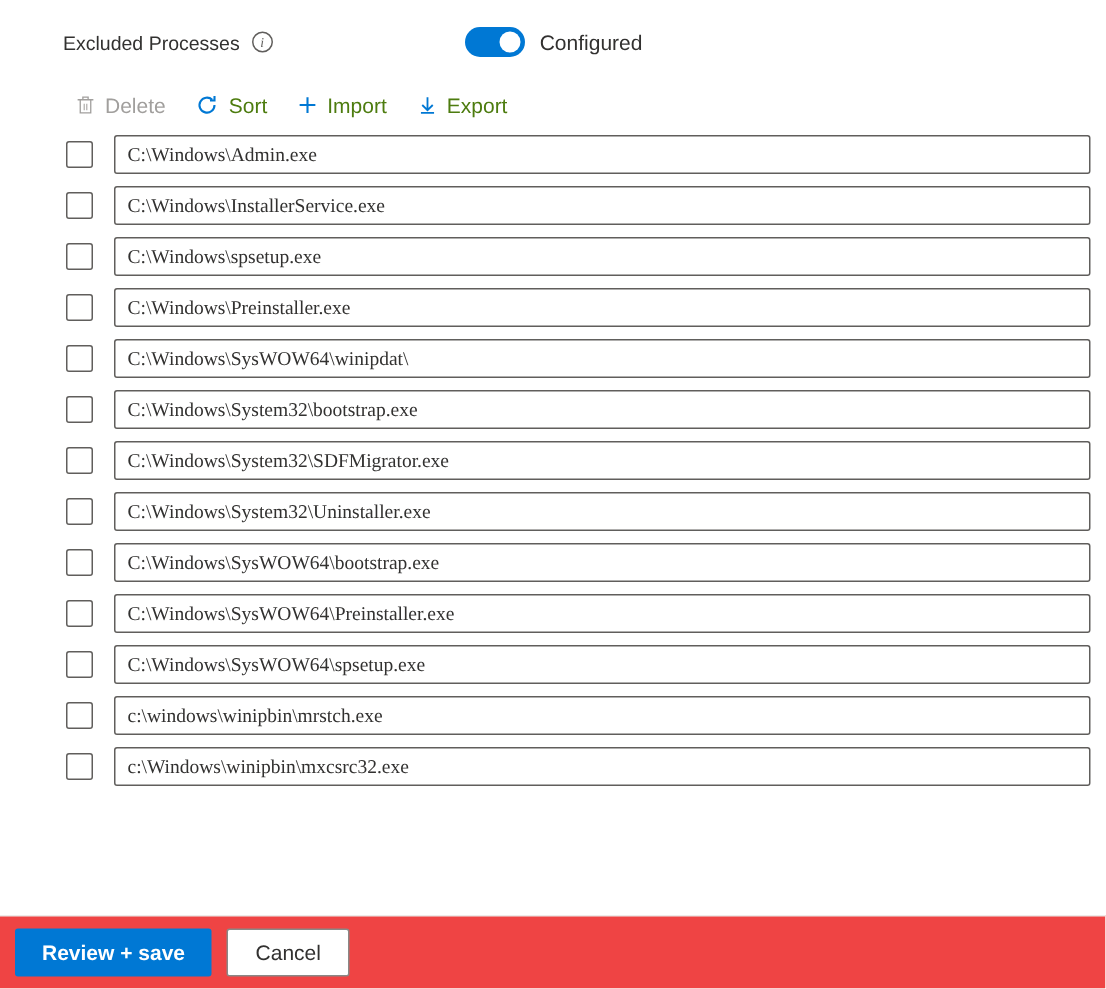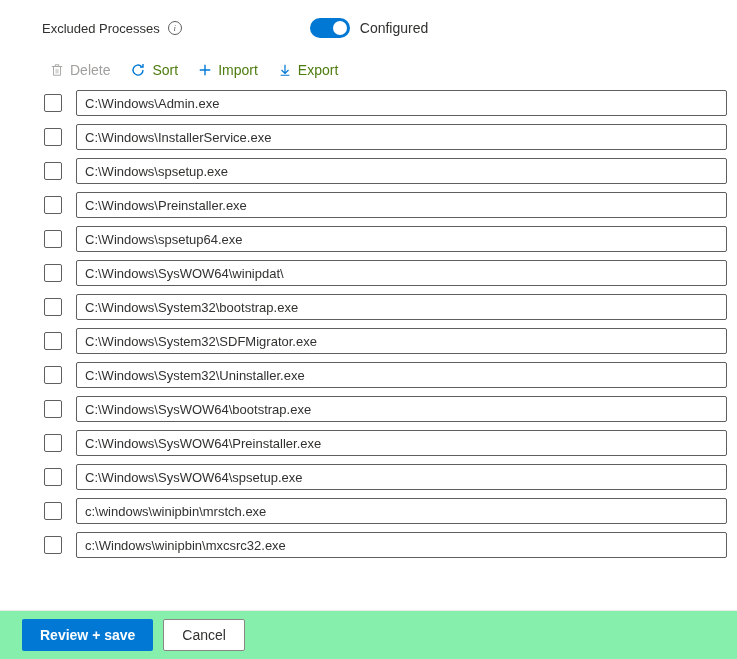--- a/index.html
+++ b/index.html
@@ -75,20 +75,21 @@
   }
   .tb-item.disabled { color: #a19f9d; cursor: default; }
   .tb-item.active   { color: #4d7c0f; }
   .tb-item .icon { display: inline-flex; }
 
   
   .list {
     padding: 0 10px 0 44px;
     overflow-y: auto;
     max-height: 520px;
+    font-family: Liberation Serif, serif;
   }
   .row {
     display: flex;
     align-items: center;
     gap: 14px;
     margin-bottom: 8px;
   }
   .checkbox {
     width: 18px; height: 18px;
     border: 1px solid #605e5c;
@@ -109,22 +110,22 @@
     background: #fff;
   }
 
   
   .footer {
     position: absolute;
     bottom: 0; left: 0; right: 0;
     display: flex;
     align-items: center;
     gap: 10px;
-    padding: 8px 22px;
-    background: #86efac;
+    padding: 8px 10px;
+    background: #ef4444;
     border-top: 1px solid #edebe9;
   }
   .btn {
     height: 32px;
     padding: 0 18px;
     font-size: 14px;
     border-radius: 2px;
     cursor: pointer;
     font-family: inherit;
   }
@@ -203,24 +204,20 @@
     <div class="row">
       <div class="checkbox"></div>
       <input class="path-input" type="text" value="C:\Windows\spsetup.exe" style="">
     </div>
     <div class="row">
       <div class="checkbox"></div>
       <input class="path-input" type="text" value="C:\Windows\Preinstaller.exe" style="">
     </div>
     <div class="row">
       <div class="checkbox"></div>
-      <input class="path-input" type="text" value="C:\Windows\spsetup64.exe" style="">
-    </div>
-    <div class="row">
-      <div class="checkbox"></div>
       <input class="path-input" type="text" value="C:\Windows\SysWOW64\winipdat\" style="">
     </div>
     <div class="row">
       <div class="checkbox"></div>
       <input class="path-input" type="text" value="C:\Windows\System32\bootstrap.exe" style="">
     </div>
     <div class="row">
       <div class="checkbox"></div>
       <input class="path-input" type="text" value="C:\Windows\System32\SDFMigrator.exe" style="">
     </div>

